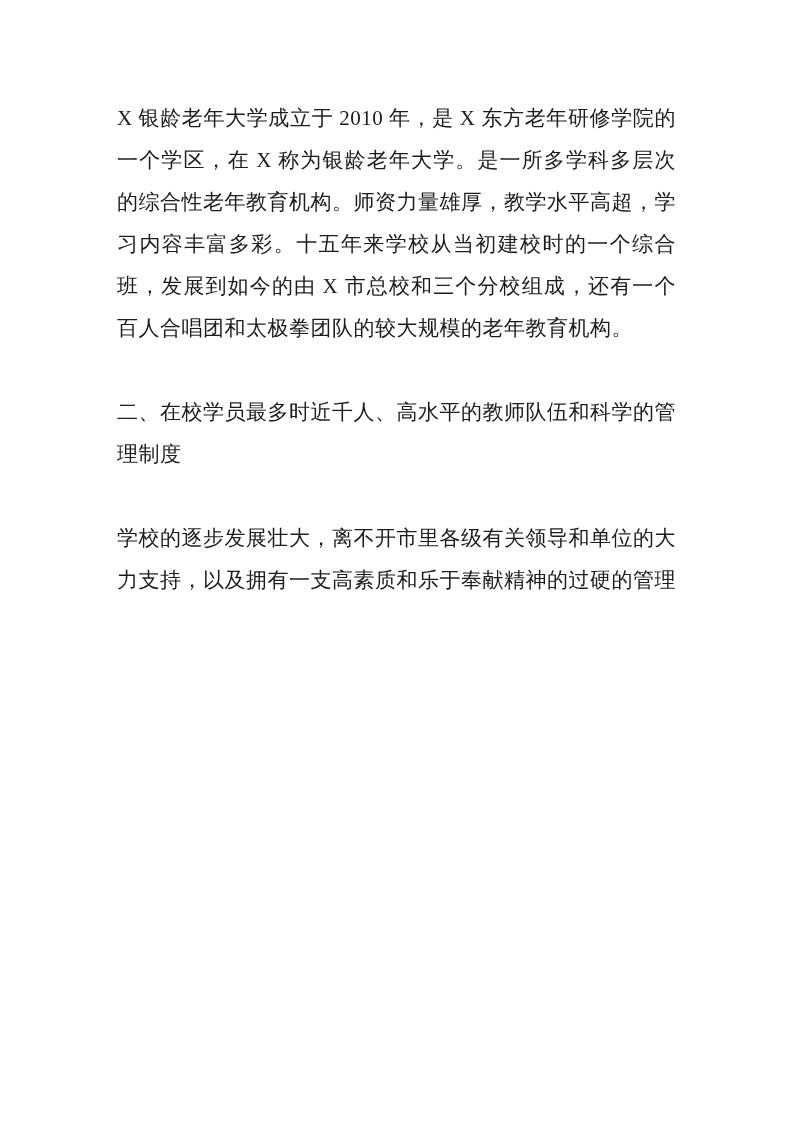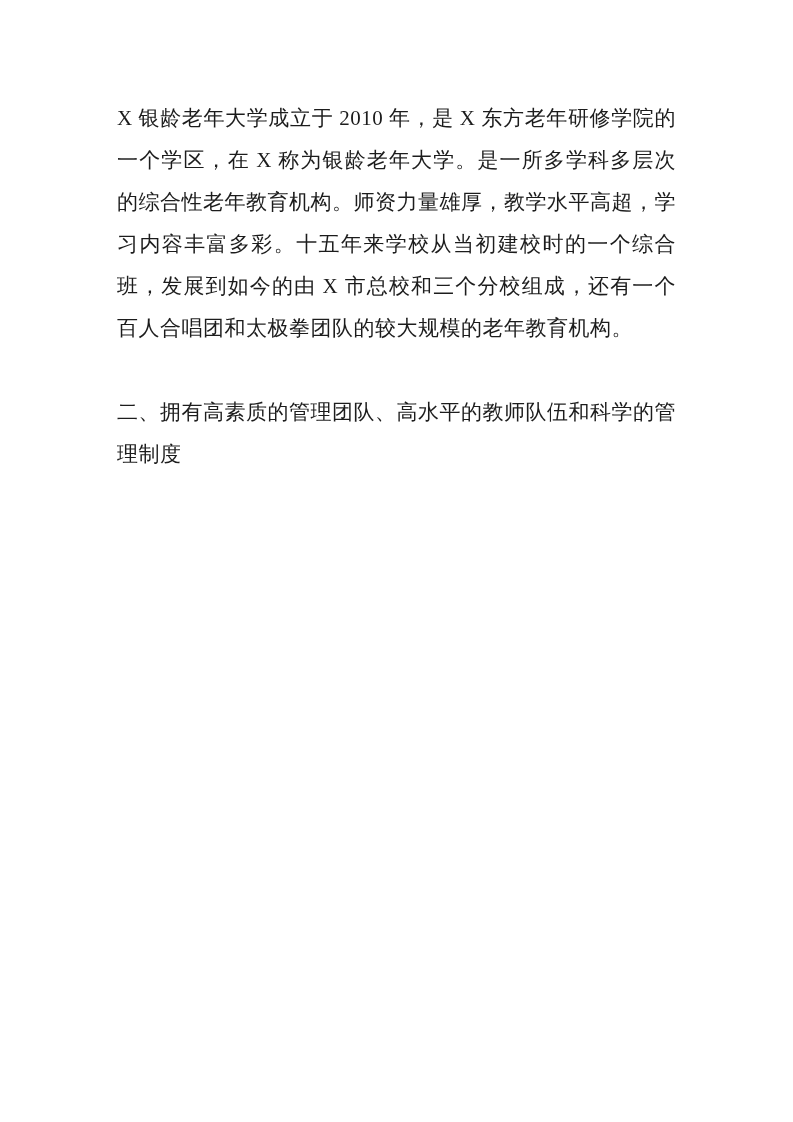--- a/index.html
+++ b/index.html
@@ -33,15 +33,16 @@
   .doc-body p.heading {
     font-weight: normal; 
   }
 </style>
 </head>
 <body>
 
 <div class="page">
   <div class="doc-body">
     <p>X 银龄老年大学成立于 2010 年，是 X 东方老年研修学院的一个学区，在 X 称为银龄老年大学。是一所多学科多层次的综合性老年教育机构。师资力量雄厚，教学水平高超，学习内容丰富多彩。十五年来学校从当初建校时的一个综合班，发展到如今的由 X 市总校和三个分校组成，还有一个百人合唱团和太极拳团队的较大规模的老年教育机构。</p>
-    <p class="heading">二、拥有高素质的管理团队、高水平的教师队伍和科学的管理制度</p>
+    <p class="heading">二、在校学员最多时近千人、高水平的教师队伍和科学的管理制度</p>
+    <p>学校的逐步发展壮大，离不开市里各级有关领导和单位的大力支持，以及拥有一支高素质和乐于奉献精神的过硬的管理</p>
   </div>
 </div>
 
 </body></html>

